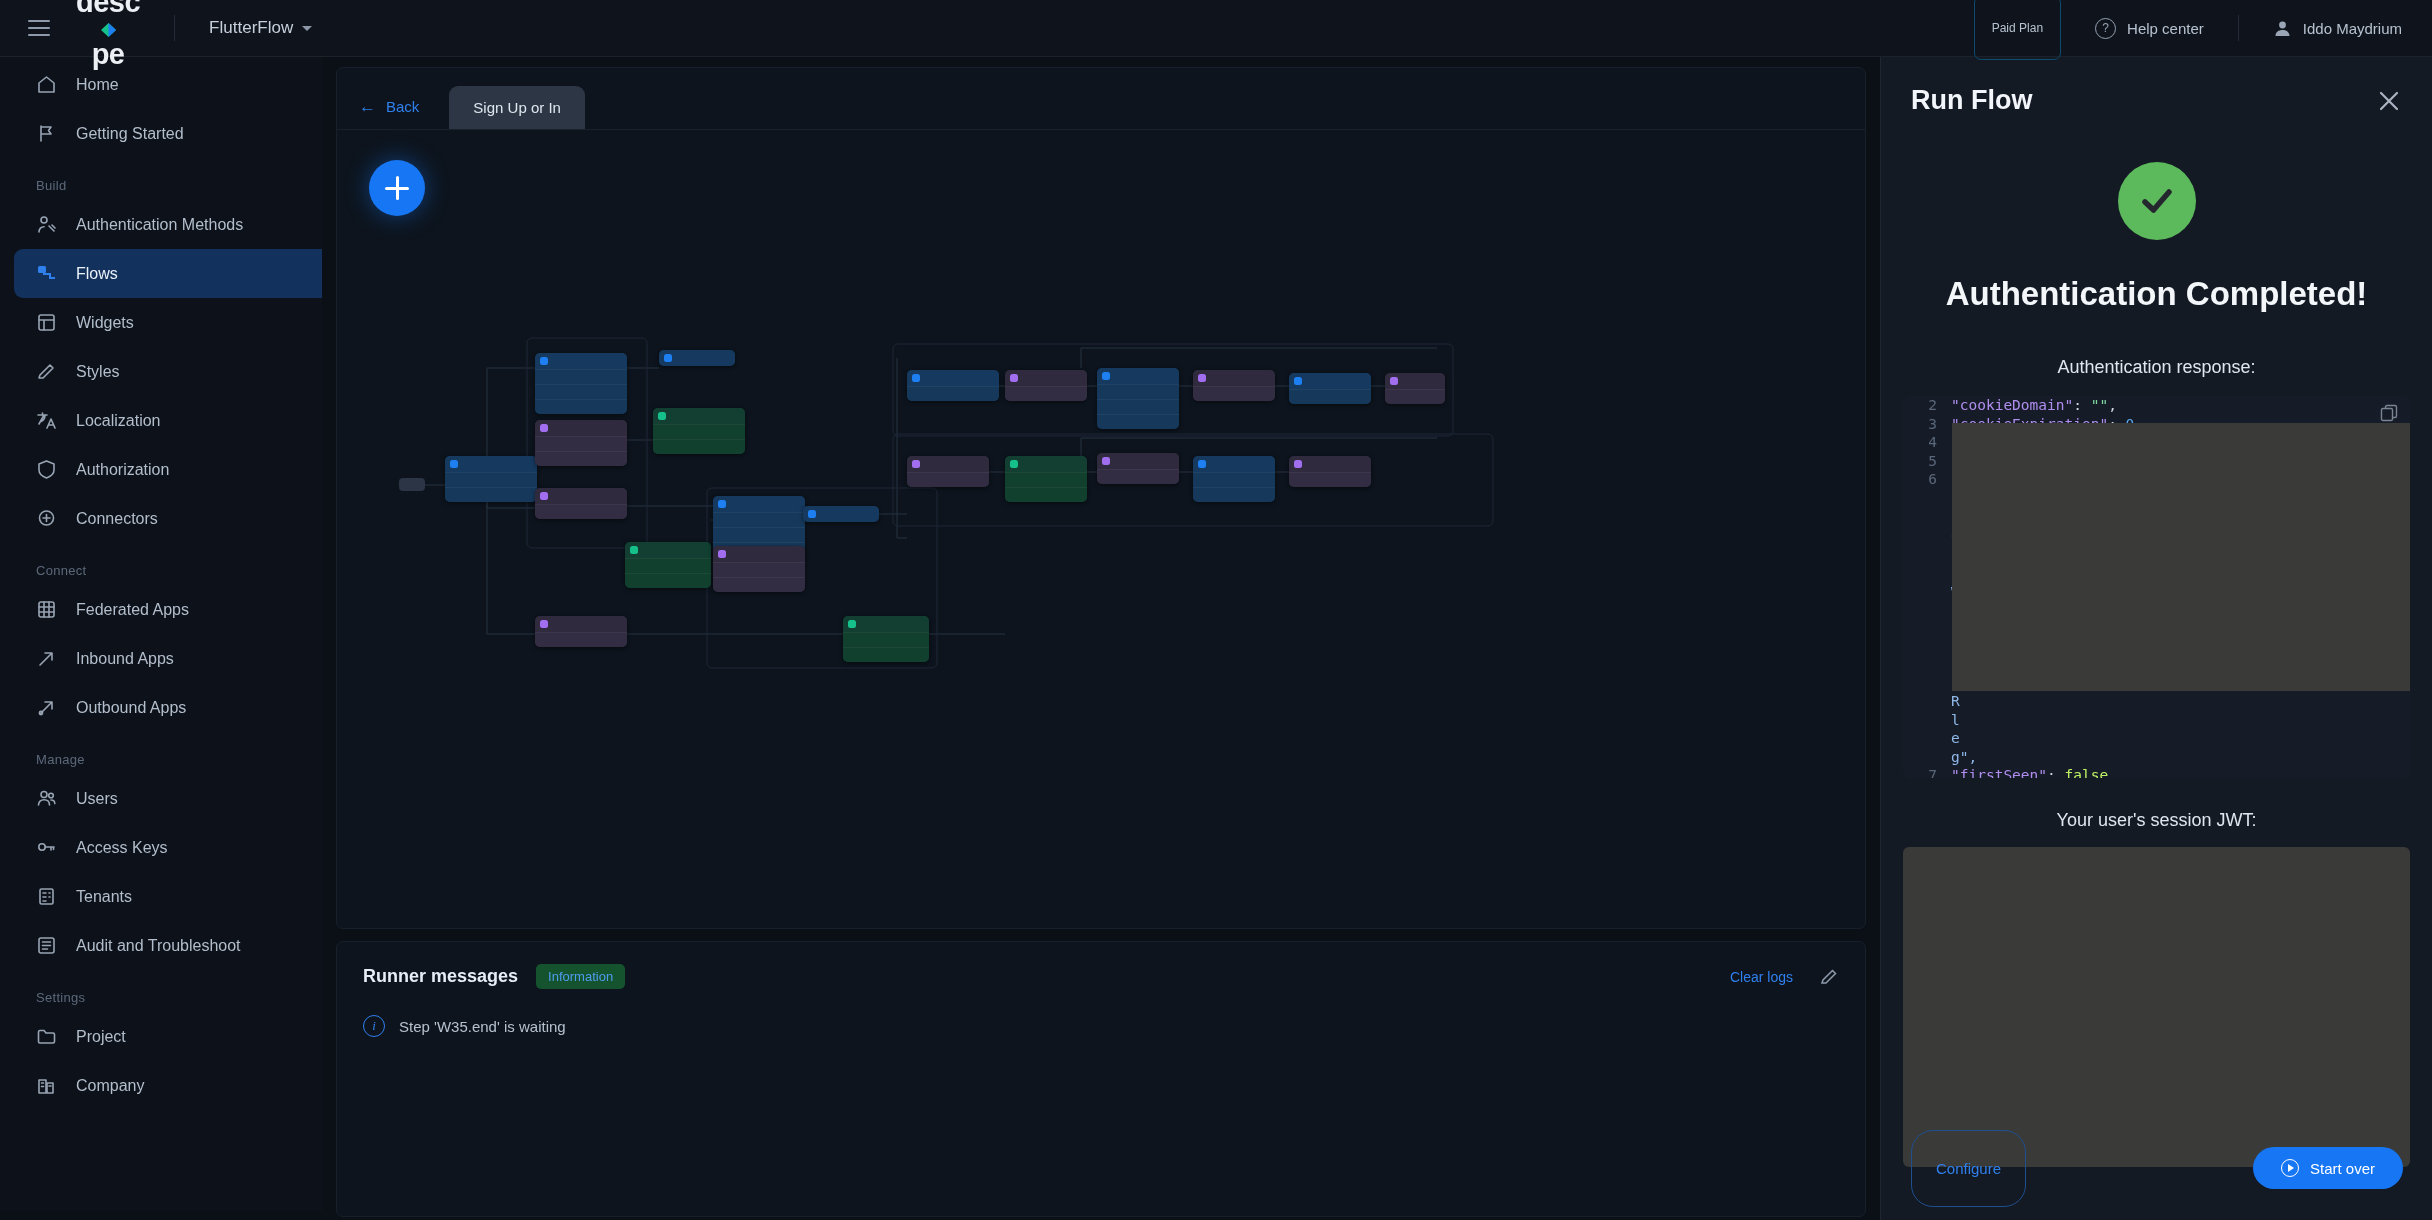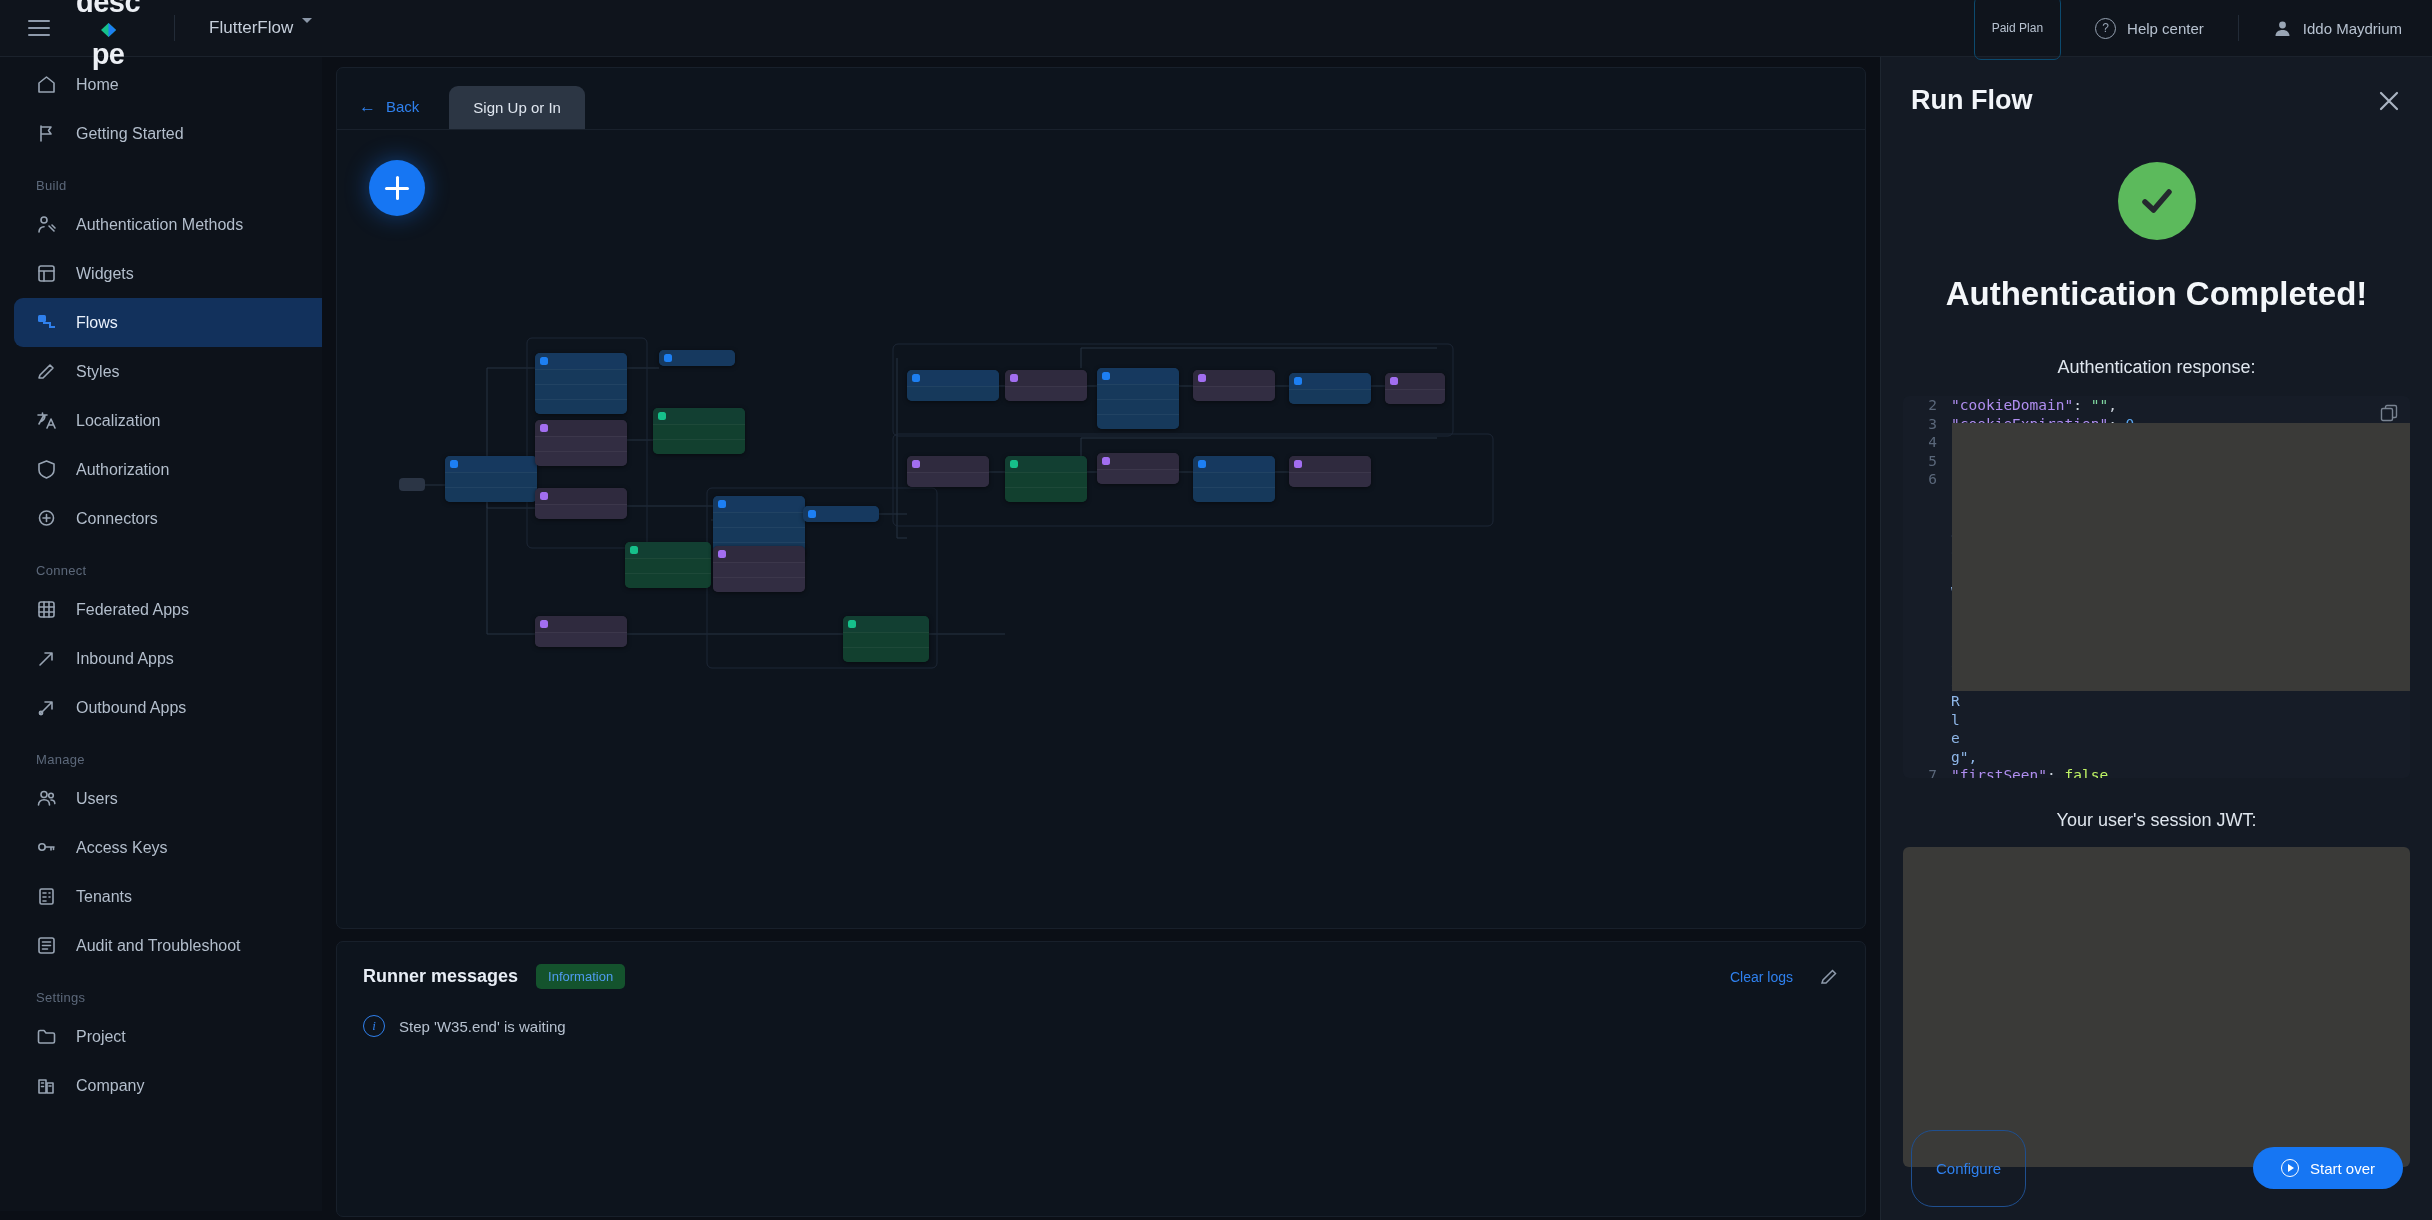--- a/index.html
+++ b/index.html
@@ -18,21 +18,21 @@
     display:flex; align-items:center; z-index:40;
   }
   .hamburger{ margin-left:28px; width:22px; height:16px; display:flex; flex-direction:column;
     justify-content:space-between; cursor:pointer; }
   .hamburger i{ display:block; height:2px; background:#8e9aab; border-radius:1px; }
   .logo{ margin-left:26px; display:flex; align-items:center; font-size:29px; font-weight:700;
     letter-spacing:-.5px; color:#eceff4;flex-direction:column; }
   .logo .mark{ display:inline-block; width:19px; height:19px; margin:0 1px; position:relative; top:2px; }
   .logo .mark svg{ display:block; }
   .vdiv{ width:1px; height:26px; background:#222b37; margin:0 34px; }
-  .proj{ display:flex; align-items:flex-start; gap:9px; font-size:17px; color:#c6cfdb; cursor:pointer; }
+  .proj{ display:flex; align-items:center; gap:9px; font-size:17px; color:#c6cfdb; cursor:pointer; }
   .chev{ width:0;height:0;border-left:5px solid transparent;border-right:5px solid transparent;
     border-top:5px solid #8b97a8; }
   .topright{ margin-left:auto; display:flex; align-items:center; gap:0; padding-right:30px; }
   .pill{ border:1px solid #0c4a6e; border-radius:7px; padding:24px 17px; font-size:12px; color:#b7c2d0;
     cursor:pointer; }
   .tritem{ display:flex; align-items:center; gap:11px; font-size:15px; color:#b7c2d0; margin-left:34px;
     cursor:pointer; }
   .circ-ic{ width:21px;height:21px;border-radius:50%;border:1.6px solid #96a2b2; display:flex;
     align-items:center;justify-content:center; font-size:12px; color:#96a2b2; }
   .avatar-ic{ width:19px;height:19px; }
@@ -203,37 +203,37 @@
     <div class="sec">Build</div>
     <div class="nav">
       <span class="ic">
         <svg width="21" height="21" viewBox="0 0 21 21">
           <circle cx="8" cy="6" r="3" stroke="#98a4b3" stroke-width="1.6" fill="none" stroke-linecap="round" stroke-linejoin="round"></circle>
           <path d="M3 18c0-3.3 2.2-5.2 5-5.2M13 12l5 5M16 11l3 3" stroke="#98a4b3" stroke-width="1.6" fill="none" stroke-linecap="round" stroke-linejoin="round"></path>
         </svg>
       </span>
       <span>Authentication Methods</span>
     </div>
+    <div class="nav active">
+      <span class="ic">
+        <svg width="21" height="21" viewBox="0 0 21 21">
+          <path d="M2 6 h6 v5 h6 v4 h5" stroke="#2f80ed" stroke-width="2" fill="none"></path>
+          <rect x="2" y="3" width="8" height="7" rx="1.5" fill="#2f80ed"></rect>
+        </svg>
+      </span>
+      <span>Flows</span>
+    </div>
     <div class="nav">
       <span class="ic">
         <svg width="21" height="21" viewBox="0 0 21 21">
           <rect x="3" y="3" width="15" height="15" rx="2" stroke="#98a4b3" stroke-width="1.6" fill="none" stroke-linecap="round" stroke-linejoin="round"></rect>
           <path d="M3 8 h15 M8 8 V18" stroke="#98a4b3" stroke-width="1.6" fill="none" stroke-linecap="round" stroke-linejoin="round"></path>
         </svg>
       </span>
       <span>Widgets</span>
-    </div>
-    <div class="nav active">
-      <span class="ic">
-        <svg width="21" height="21" viewBox="0 0 21 21">
-          <path d="M2 6 h6 v5 h6 v4 h5" stroke="#2f80ed" stroke-width="2" fill="none"></path>
-          <rect x="2" y="3" width="8" height="7" rx="1.5" fill="#2f80ed"></rect>
-        </svg>
-      </span>
-      <span>Flows</span>
     </div>
     <div class="nav">
       <span class="ic">
         <svg width="21" height="21" viewBox="0 0 21 21">
           <path d="M3 17 L4 14 L14 4 L17 7 L7 17 Z" stroke="#98a4b3" stroke-width="1.6" fill="none" stroke-linecap="round" stroke-linejoin="round"></path>
         </svg>
       </span>
       <span>Styles</span>
     </div>
     <div class="nav">

